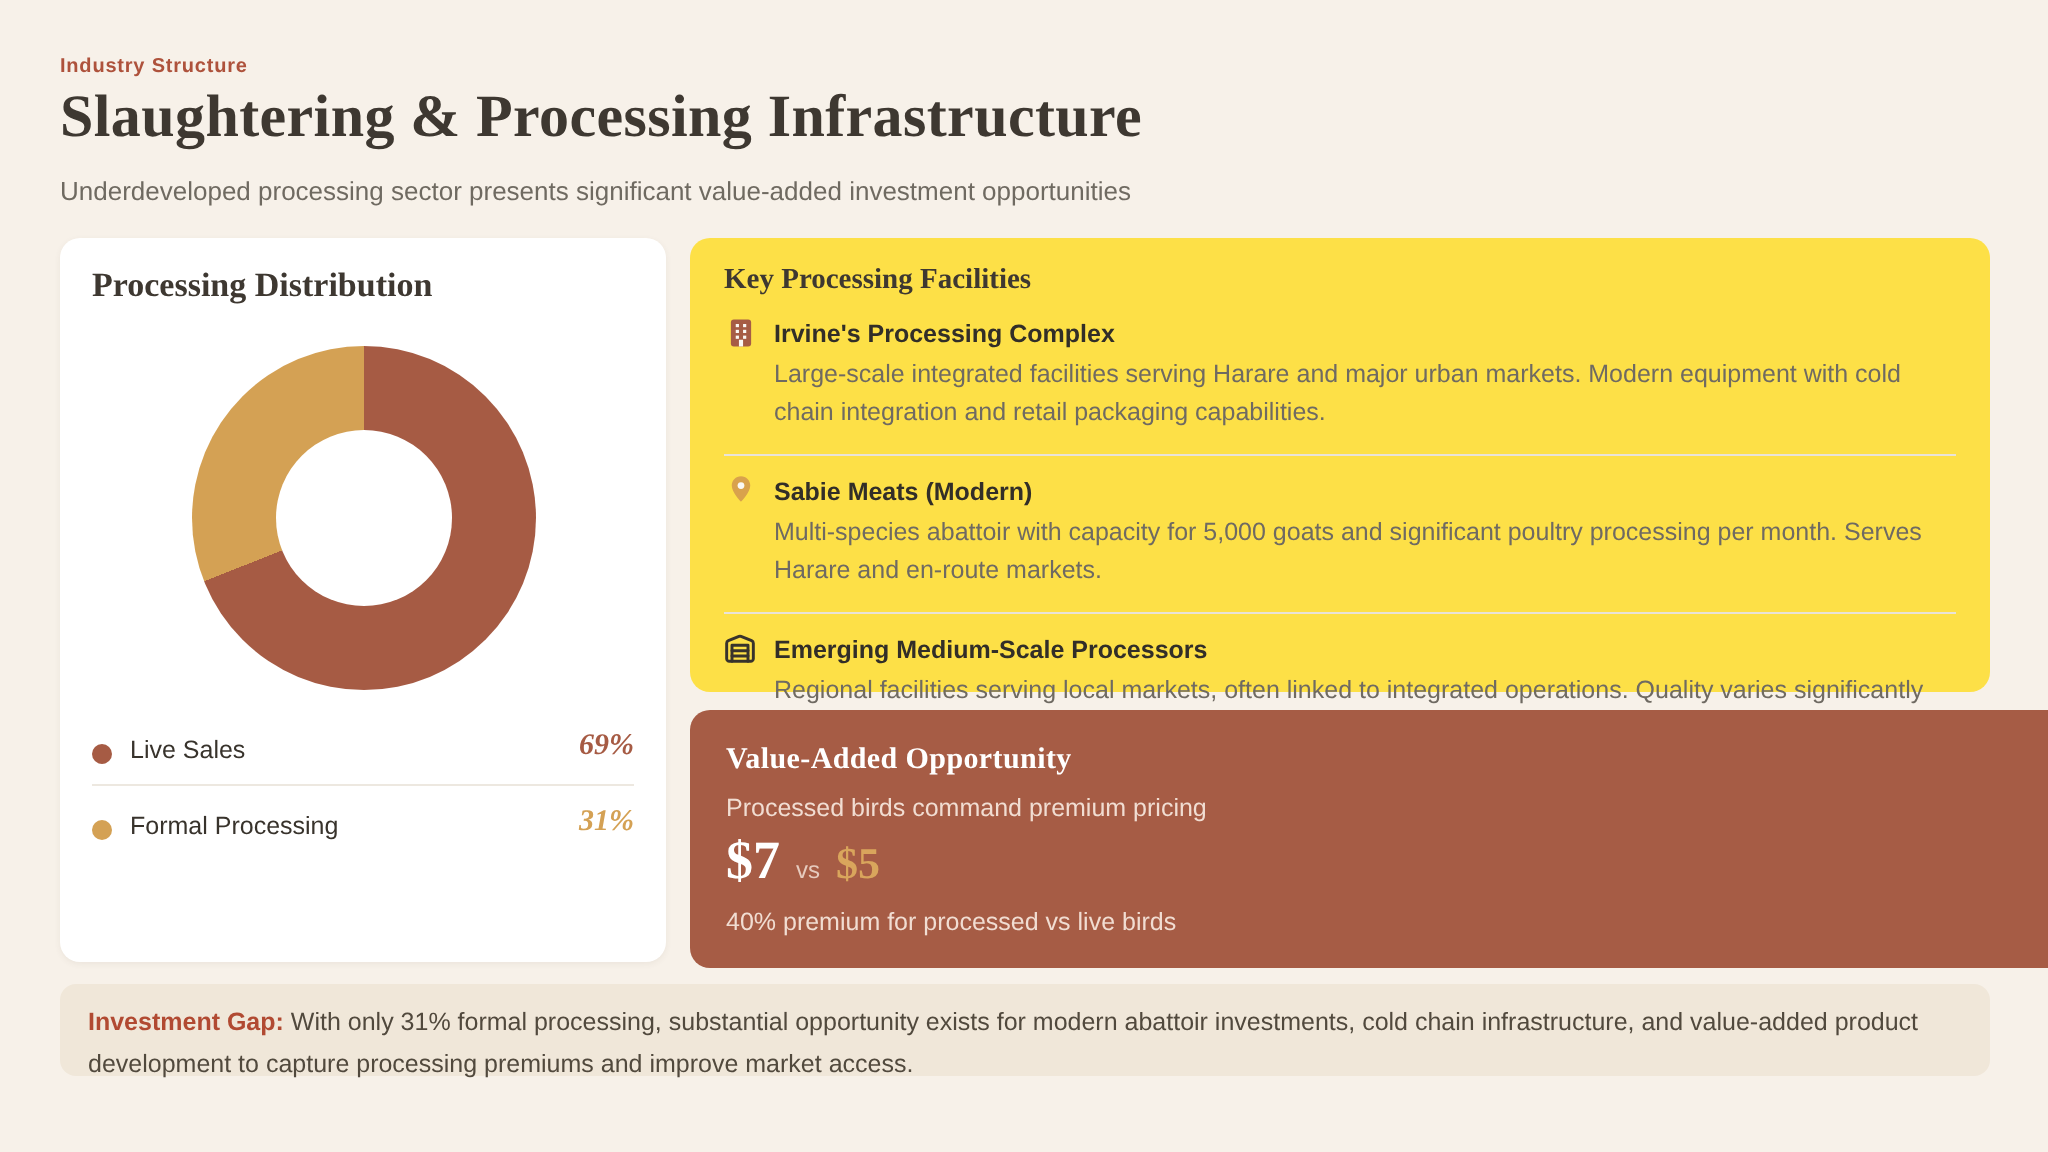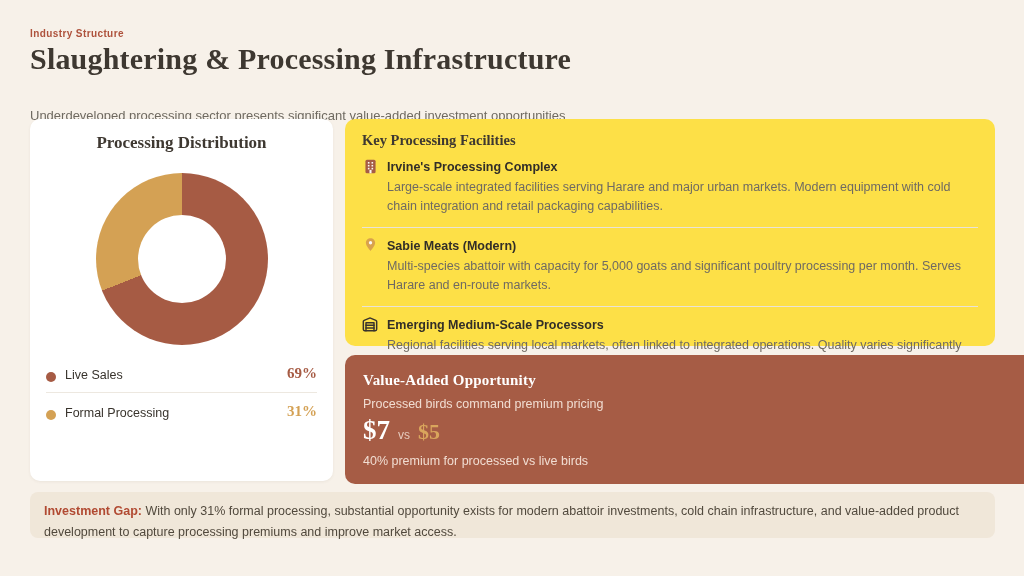--- a/index.html
+++ b/index.html
@@ -18,51 +18,51 @@
     font-size:10px; font-weight:bold; letter-spacing:.4px;
     color:#AE523C;
   }
   .page-title {
     position:absolute; left:30px; top:42px;
     font-family:"Liberation Serif", serif;
     font-size:30px; font-weight:bold; color:#3E3831;
     letter-spacing:.2px;
   }
   .page-subtitle {
-    position:absolute; left:30px; top:108px;
+    position:absolute; left:30px; top:88px;
     font-size:13px; color:#6F6A61;
   }
 
   
   .chart-card {
     position:absolute; left:30px; top:119px; width:303px; height:362px;
     background:#FFFFFF; border-radius:10px;
     box-shadow:0 1px 3px rgba(90,70,50,.07);
     padding:14px 16px;
   }
   .chart-card h2 {
     font-family:"Liberation Serif", serif;
-    font-size:17px; font-weight:bold; color:#3E3831;text-align:center;
+    font-size:17px; font-weight:bold; color:#3E3831;
   }
   .donut-wrap { width:172px; height:172px; margin:20px auto 0; position:relative; }
   .donut { width:172px; height:172px; border-radius:50%; }
   .donut-hole {
     position:absolute; left:50%; top:50%; width:88px; height:88px;
     margin:-44px 0 0 -44px; border-radius:50%; background:#FFFFFF;
   }
   .legend { margin-top:10px; }
   .legend-row {
     display:flex; align-items:flex-end; padding:10px 0;
   }
   .legend-row + .legend-row { border-top:1px solid #EDE8E0; }
   .legend-dot { width:10px; height:10px; border-radius:50%; flex:0 0 auto; }
   .legend-label { margin-left:9px; font-size:12.5px; color:#38332C; }
   .legend-value {
     margin-left:auto; font-family:"Liberation Serif", serif;
-    font-size:15px; font-weight:bold;
+    font-size:15px; font-weight:bold;font-style:italic;
   }
 
   
   .facilities-card {
     position:absolute; left:345px; top:119px; width:650px; height:227px;
     background:#fde047; border-radius:10px;
     padding:13px 17px 10px;
   }
   .facilities-card h2 {
     font-family:"Liberation Serif", serif;

